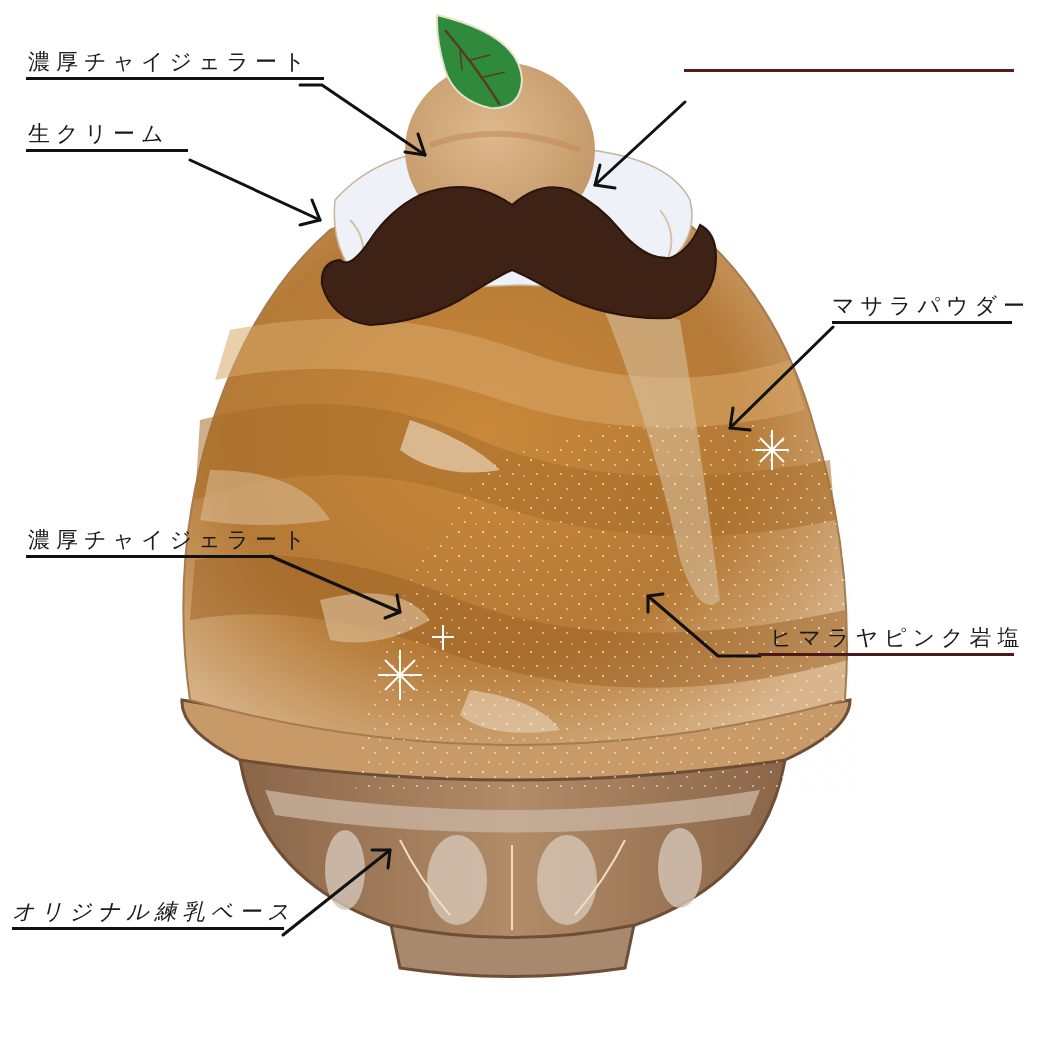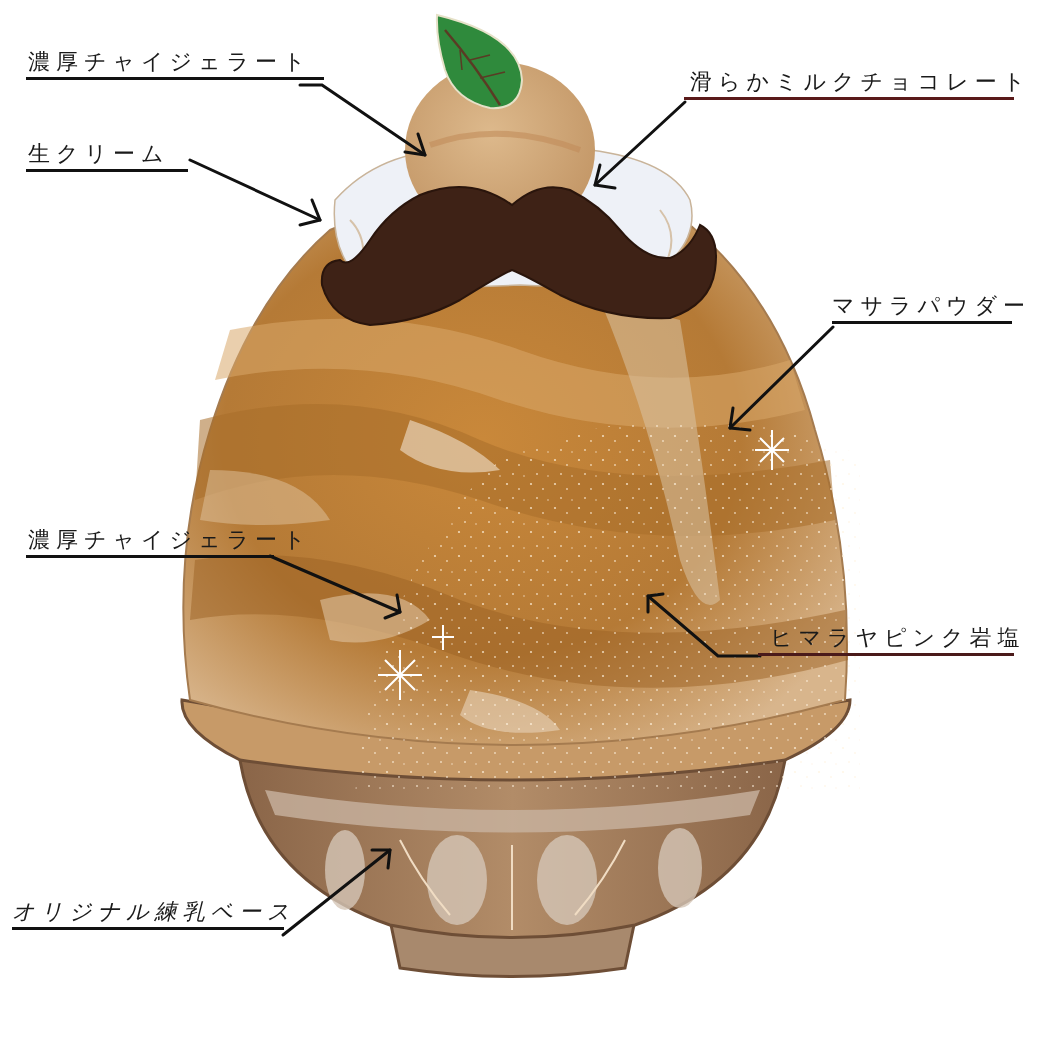--- a/index.html
+++ b/index.html
@@ -117,29 +117,28 @@
     <path d="M390 850 L372 850 M390 850 L388 868"></path>
   </g>
 </svg>
 
 <div class="label" style="left:28px; top:48px;">
   <span class="hl"></span>
   <span class="txt">濃厚チャイジェラート</span>
   <span class="ul" style="left:-2px; width:298px;"></span>
 </div>
 
-<div class="label" style="left:28px; top:140px;">
+<div class="label" style="left:28px; top:120px;">
   <span class="hl"></span>
   <span class="txt">生クリーム</span>
   <span class="ul" style="left:-2px; width:162px;"></span>
 </div>
 
 <div class="label" style="left:690px; top:68px;">
   <span class="hl"></span>
-  <span class="txt">滑らかミルクチョコレート</span>
   <span class="ul" style="left:-6px; width:330px; background:#5a1a1a;"></span>
 </div>
 
 <div class="label" style="left:832px; top:292px;">
   <span class="hl"></span>
   <span class="txt">マサラパウダー</span>
   <span class="ul" style="left:0; width:180px;"></span>
 </div>
 
 <div class="label" style="left:28px; top:526px;">

